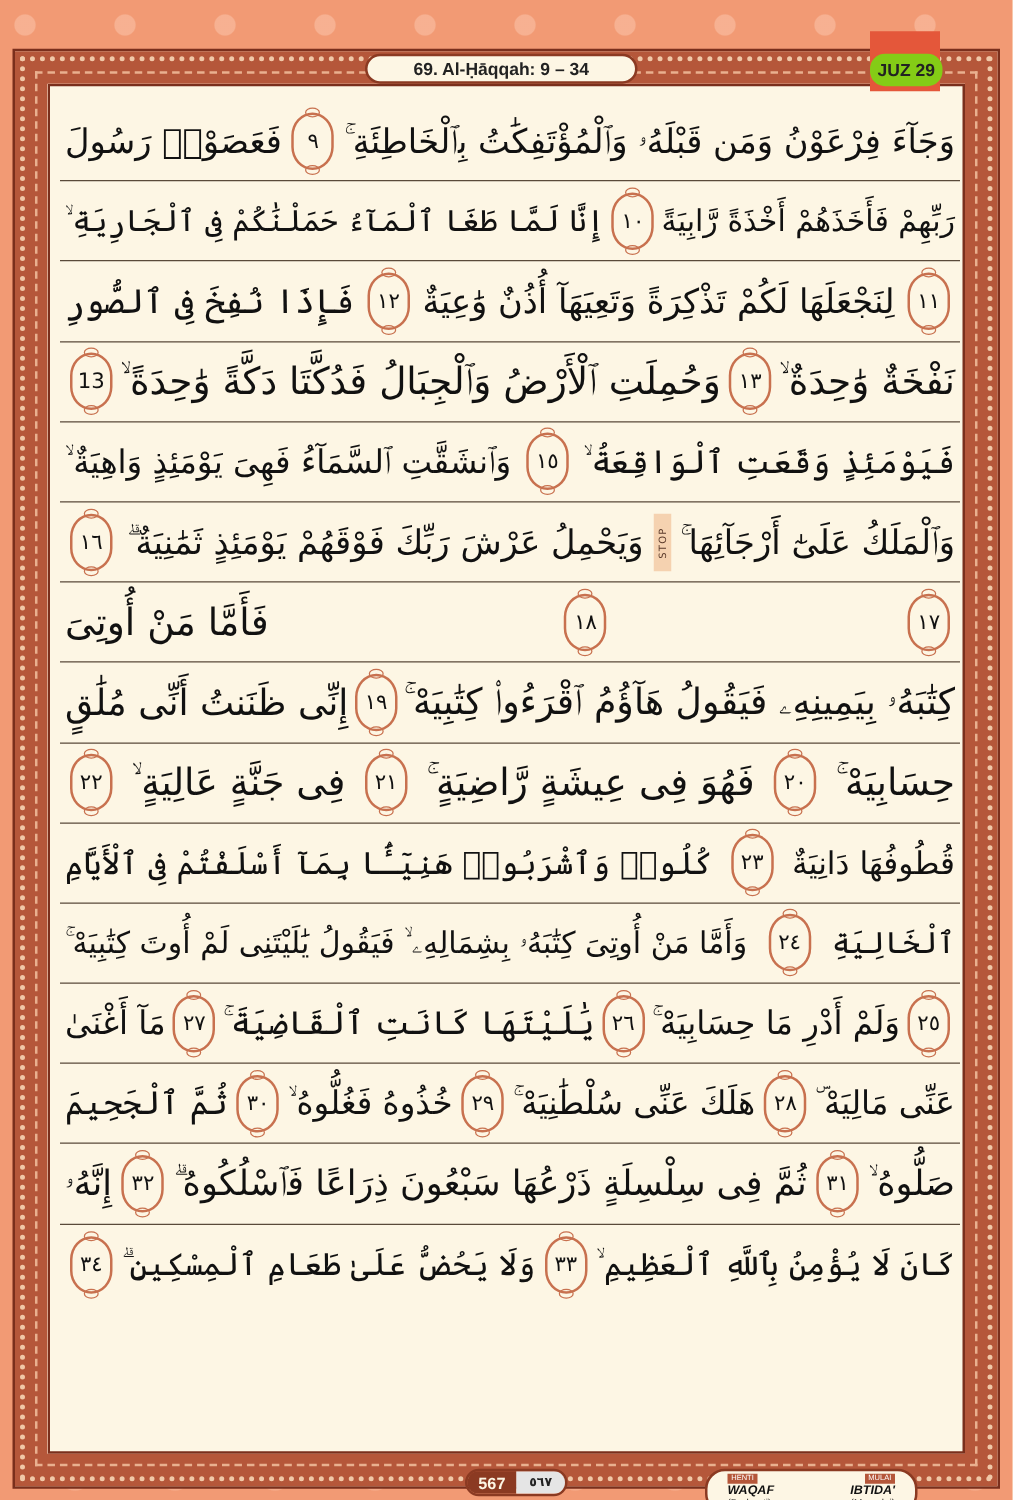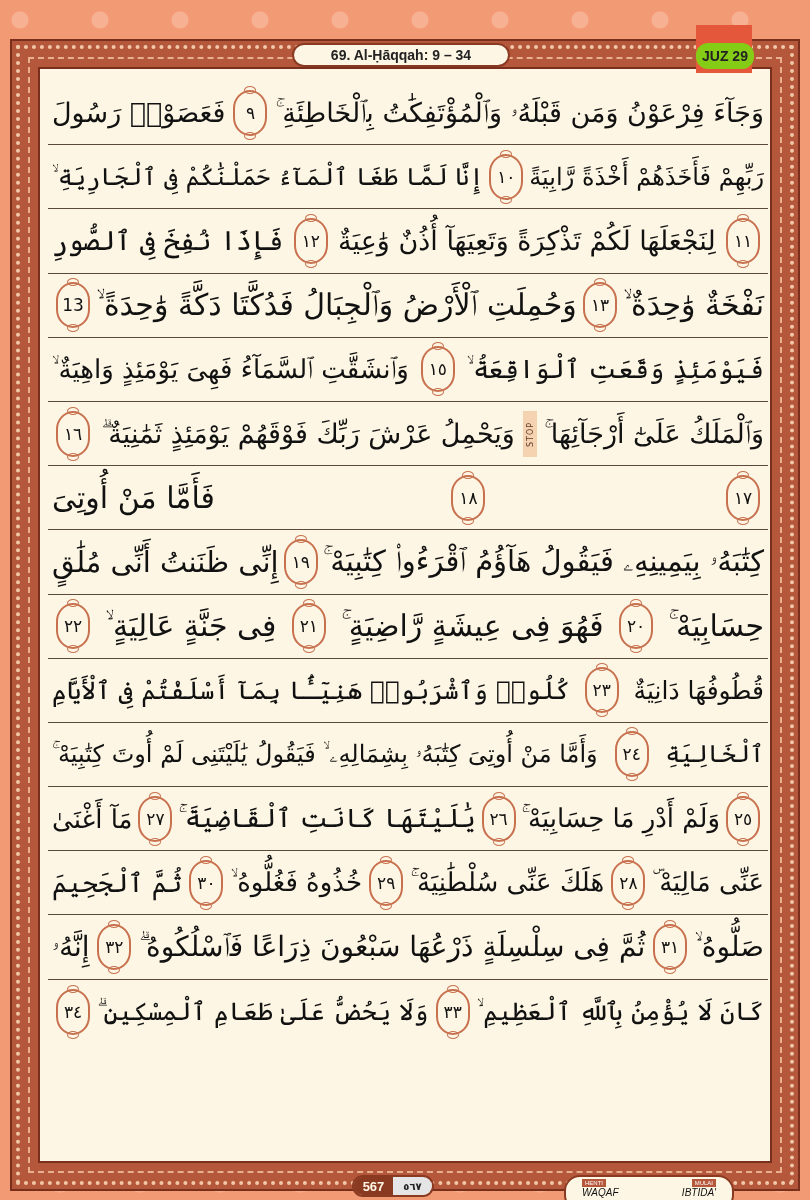--- a/index.html
+++ b/index.html
@@ -81,21 +81,21 @@
   .ayah::before { top: -6px; }
   .ayah::after { bottom: -6px; }
   .stop {
     display: inline-flex; align-items: center; justify-content: center;
     writing-mode: vertical-rl; transform: rotate(180deg);
     background: #f5d2b0; font-size: 8px; font-family: "DejaVu Sans", sans-serif;
     color: #5a3a2a; width: 14px; height: 46px; letter-spacing: 1px;
   }
   
   .page-num {
-    position: absolute; left: 352px; top: 1150px; width: 82px; height: 22px;
+    position: absolute; left: 372px; top: 1150px; width: 82px; height: 22px;
     border: 2px solid #8b3a22; border-radius: 13px; overflow: hidden;
     display: flex; z-index: 3; direction: ltr;
   }
   .page-num .latin {
     flex: 1; background: #8b3a22; color: #fdf6e4;
     font-family: "Liberation Sans", sans-serif; font-weight: bold; font-size: 13px;
     display: flex; align-items: center; justify-content: center;
   }
   .page-num .arabic {
     flex: 1; background: #e5e5e5; color: #222;
@@ -106,21 +106,21 @@
     position: absolute; left: 564px; top: 1150px; width: 170px; height: 36px;
     background: #fdf6e4; border: 2px solid #8b3a22; border-radius: 16px;
     display: flex; justify-content: space-between; padding: 2px 16px; z-index: 3;
     font-family: "Liberation Sans", sans-serif; direction: ltr;
   }
   .legend .col { display: flex; flex-direction: column; align-items: flex-start; }
   .legend .col.right { align-items: flex-end; }
   .legend .tag {
     font-size: 6px; color: #fff; background: #b5573a; padding: 0 3px; line-height: 8px;
   }
-  .legend .main { font-size: 10px; font-weight: normal; font-style: italic; color: #111; line-height: 11px; }
+  .legend .main { font-size: 10px; font-weight: bold; font-style: italic; color: #111; line-height: 11px; }
   .legend .sub { font-size: 8px; color: #222; line-height: 9px; text-decoration: underline; }
 </style>
 </head>
 <body>
 
 <div class="page">
   <div class="frame"></div>
 
   <div class="surah-pill">
     <span>69. Al-Ḥāqqah: 9 – 34</span>

